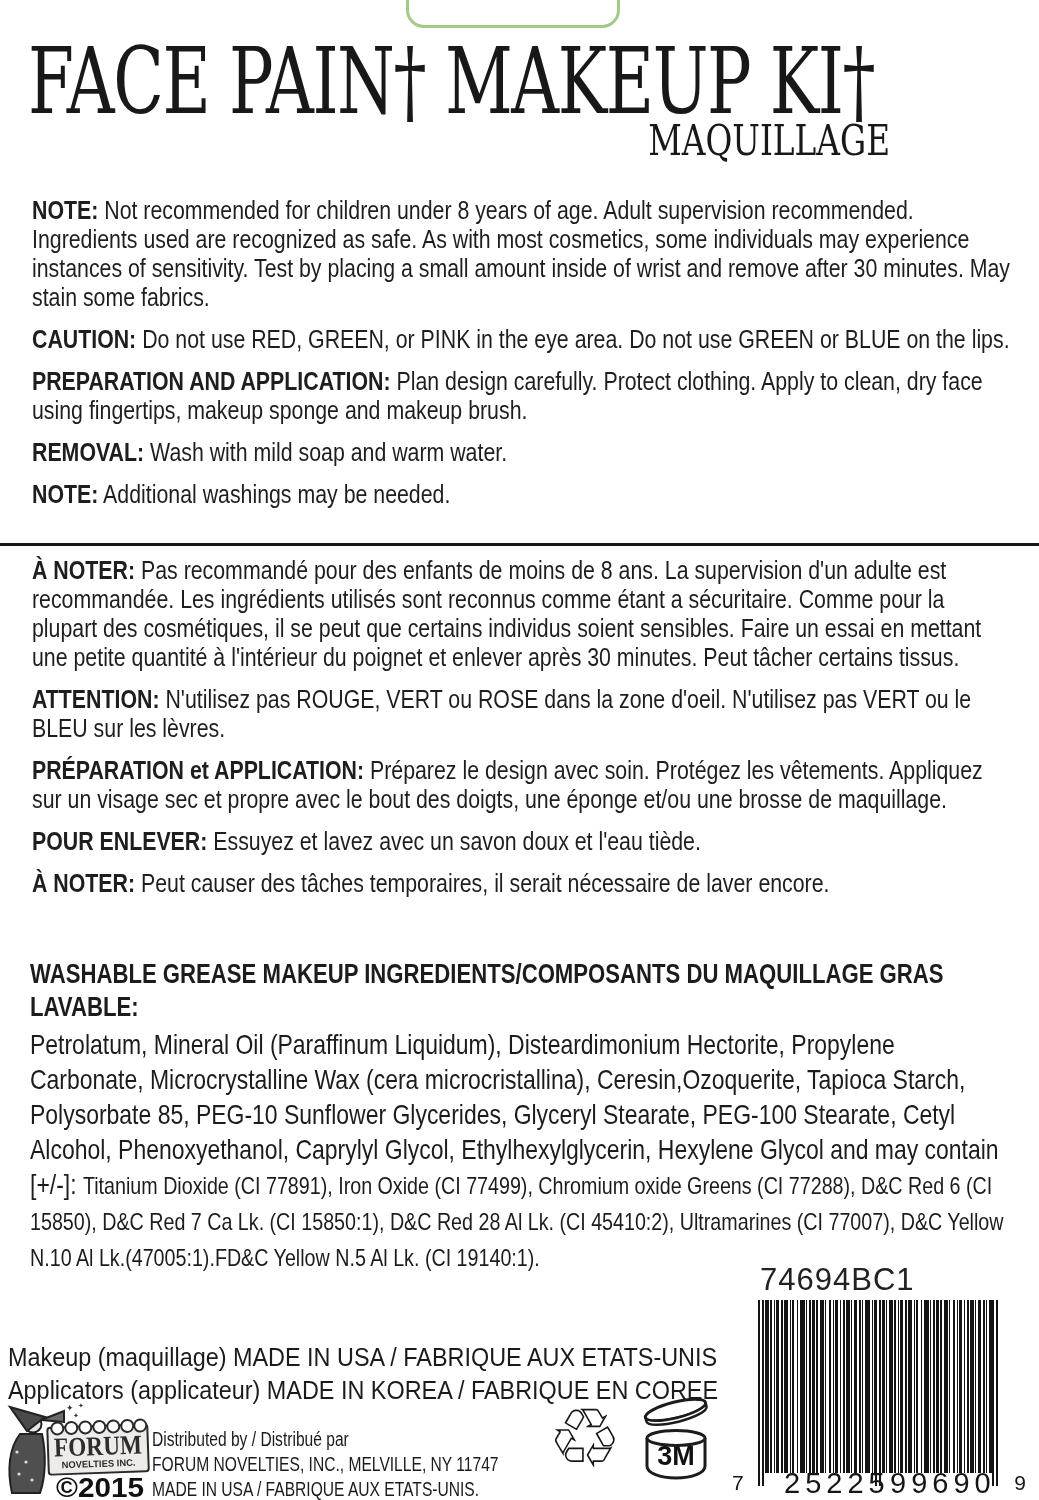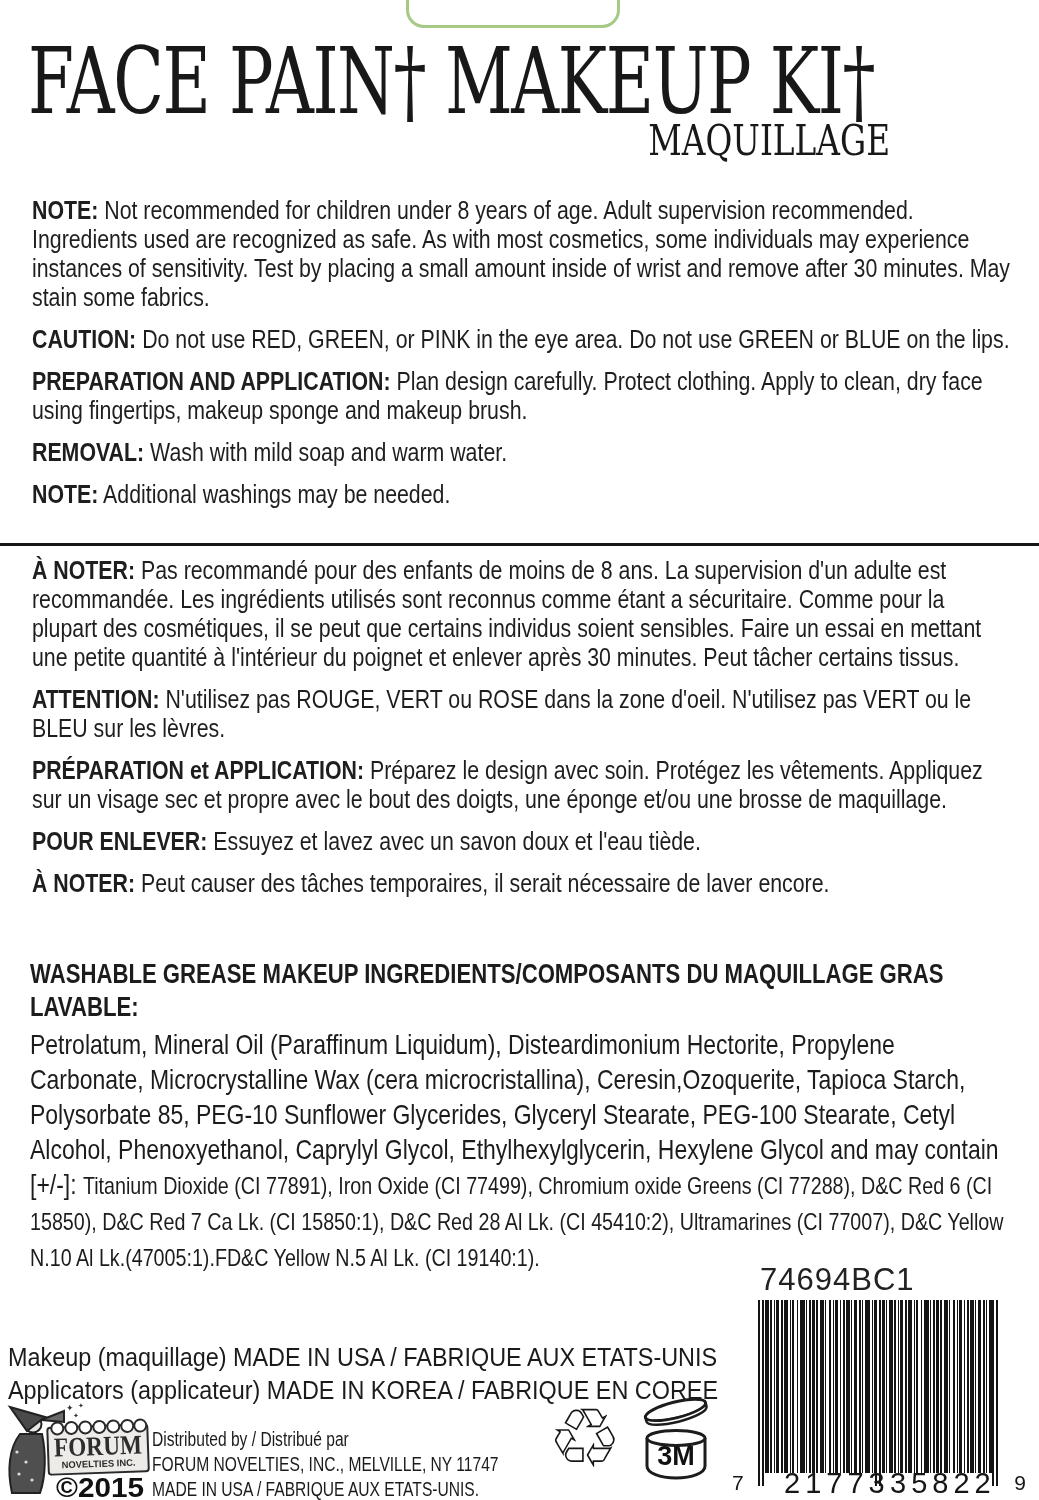--- a/index.html
+++ b/index.html
@@ -229,22 +229,22 @@
         <i style="width: 1px; background: rgb(255, 255, 255);"></i>
         <i style="width: 1px; background: rgb(20, 20, 20);"></i>
         <i style="width: 2px; background: rgb(255, 255, 255);"></i>
         <i style="width: 5px; background: rgb(20, 20, 20);"></i>
       </div>
     <div class="guard g-l"></div>
     <div class="guard g-c"></div>
     <div class="guard g-r"></div>
     <div class="upc">
       <span class="d-left">7</span>
-      <span class="d-g1">21773</span>
-      <span class="d-g2">35822</span>
+      <span class="d-g1">25225</span>
+      <span class="d-g2">99690</span>
       <span class="d-right">9</span>
     </div>
   </div>
 
   <div class="origin">
     <div>Makeup (maquillage) MADE IN USA / FABRIQUE AUX ETATS-UNIS</div>
     <div>Applicators (applicateur) MADE IN KOREA / FABRIQUE EN COREE</div>
   </div>
 
   <svg class="forum" width="152" height="100" viewBox="0 0 152 100">

